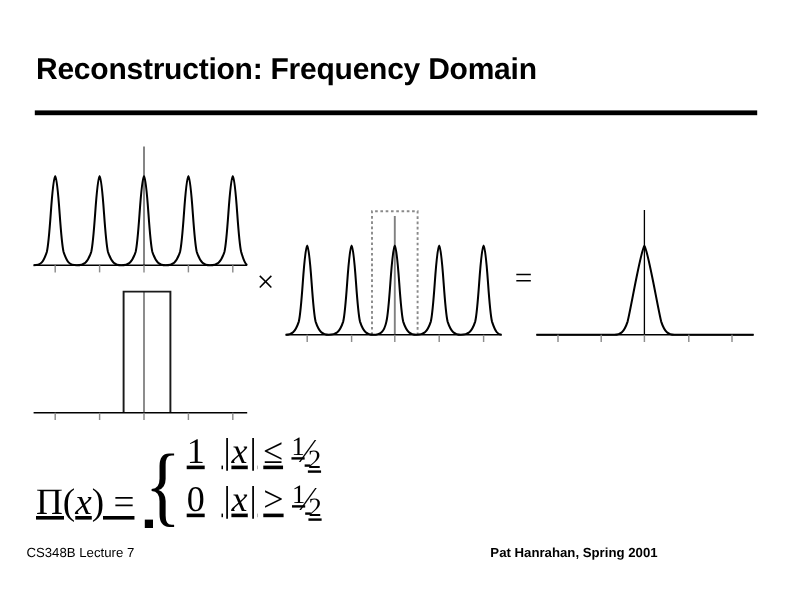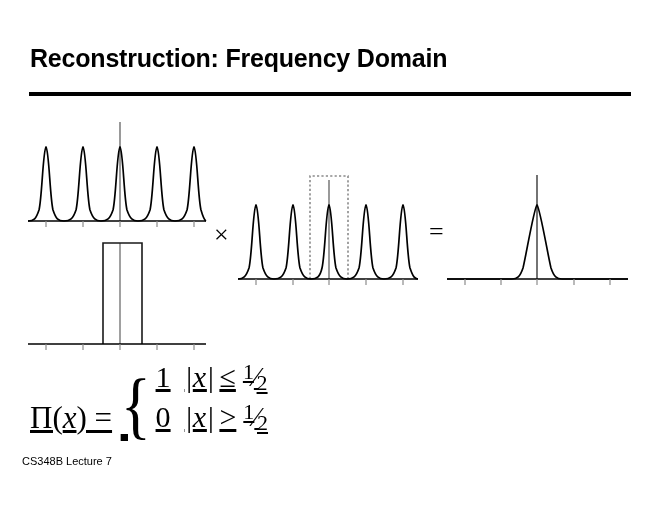--- a/index.html
+++ b/index.html
@@ -245,14 +245,15 @@
           <span class="n">1</span>
           <span class="slash">⁄</span>
           <span class="d">2</span>
         </span>
       </span>
     </span>
   </div>
 
   <div id="footer-left">CS348B Lecture 7</div>
 
+  <div id="footer-right">Pat Hanrahan, Spring 2001</div>
 
 </div>
 
 </body></html>

